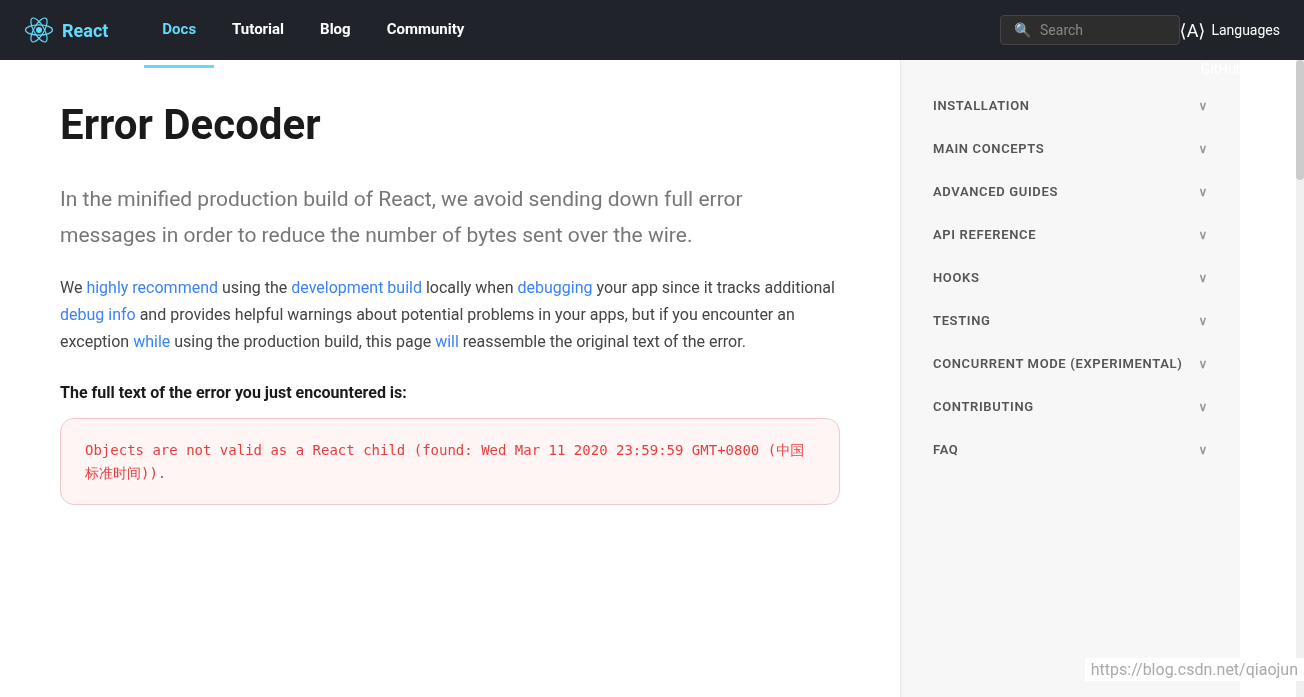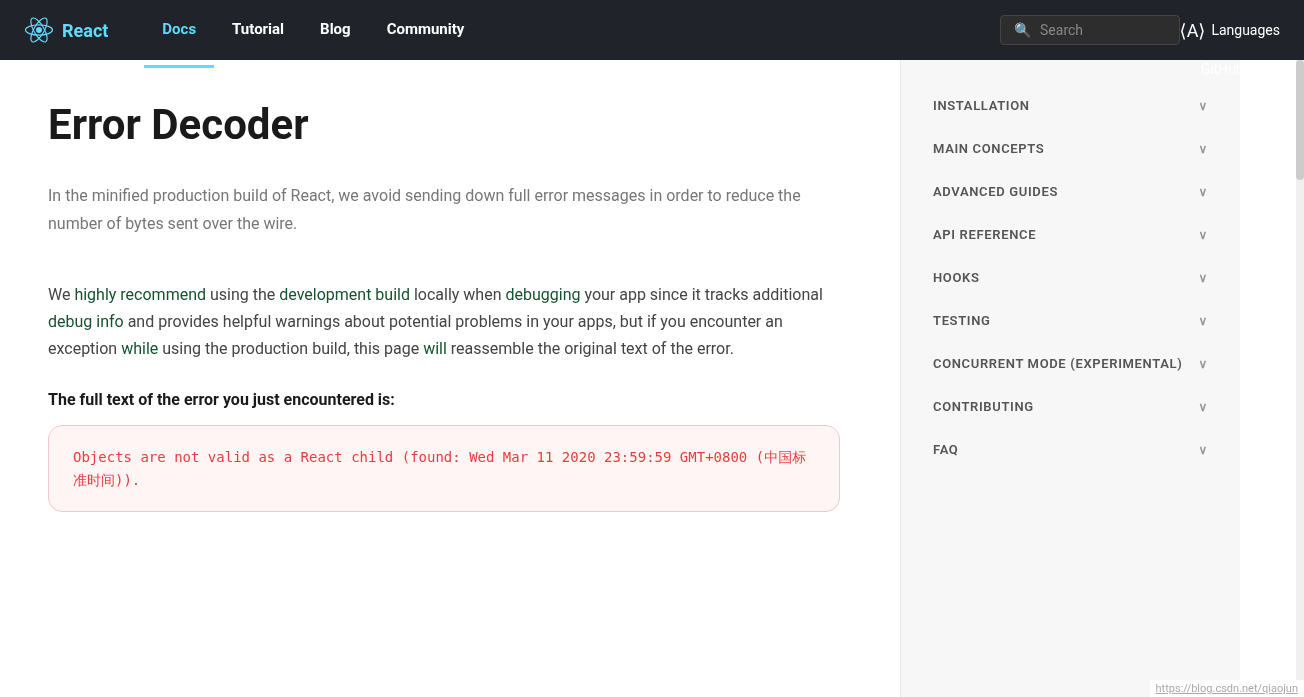--- a/index.html
+++ b/index.html
@@ -96,44 +96,44 @@
     
     .layout {
       display: flex;
       max-width: 1304px;
       min-height: calc(100vh - 60px);
     }
 
     
     .main-content {
       flex: 1;
-      padding: 40px 60px 60px 48px;
+      padding: 40px 60px 60px 60px;
       max-width: 900px;
     }
     .page-title {
       font-size: 42px;
       font-weight: 700;
       color: #1a1a1a;
       margin-bottom: 32px;
       line-height: 1.2;
     }
     .intro-paragraph {
-      font-size: 16px;
+      font-size: 21px;
       line-height: 1.7;
       color: #777;
-      margin-bottom: 44px;
+      margin-bottom: 20px;
     }
     .body-paragraph {
       font-size: 16px;
       line-height: 1.7;
       color: #444;
       margin-bottom: 28px;
     }
     .body-paragraph a {
-      color: #14532d;
+      color: #3b82f6;
       text-decoration: none;
     }
     .section-heading {
       font-size: 16px;
       font-weight: 700;
       color: #1a1a1a;
       margin-bottom: 16px;
     }
     .error-box {
       background: #fff5f5;
@@ -168,27 +168,26 @@
       border-bottom: none;
     }
     .chevron {
       font-size: 12px;
       color: #999;
     }
 
     
     .footer-hint {
       position: fixed;
-      bottom: 0;
+      bottom: 16px;
       right: 0;
       background: rgba(255,255,255,0.9);
-      font-size: 11px;
+      font-size: 16px;
       color: #aaa;
       padding: 2px 6px;
-      text-decoration: underline;
     }
 
     
     .scroll-track {
       position: fixed;
       right: 0;
       top: 60px;
       width: 8px;
       height: calc(100vh - 60px);
       background: #f0f0f0;

